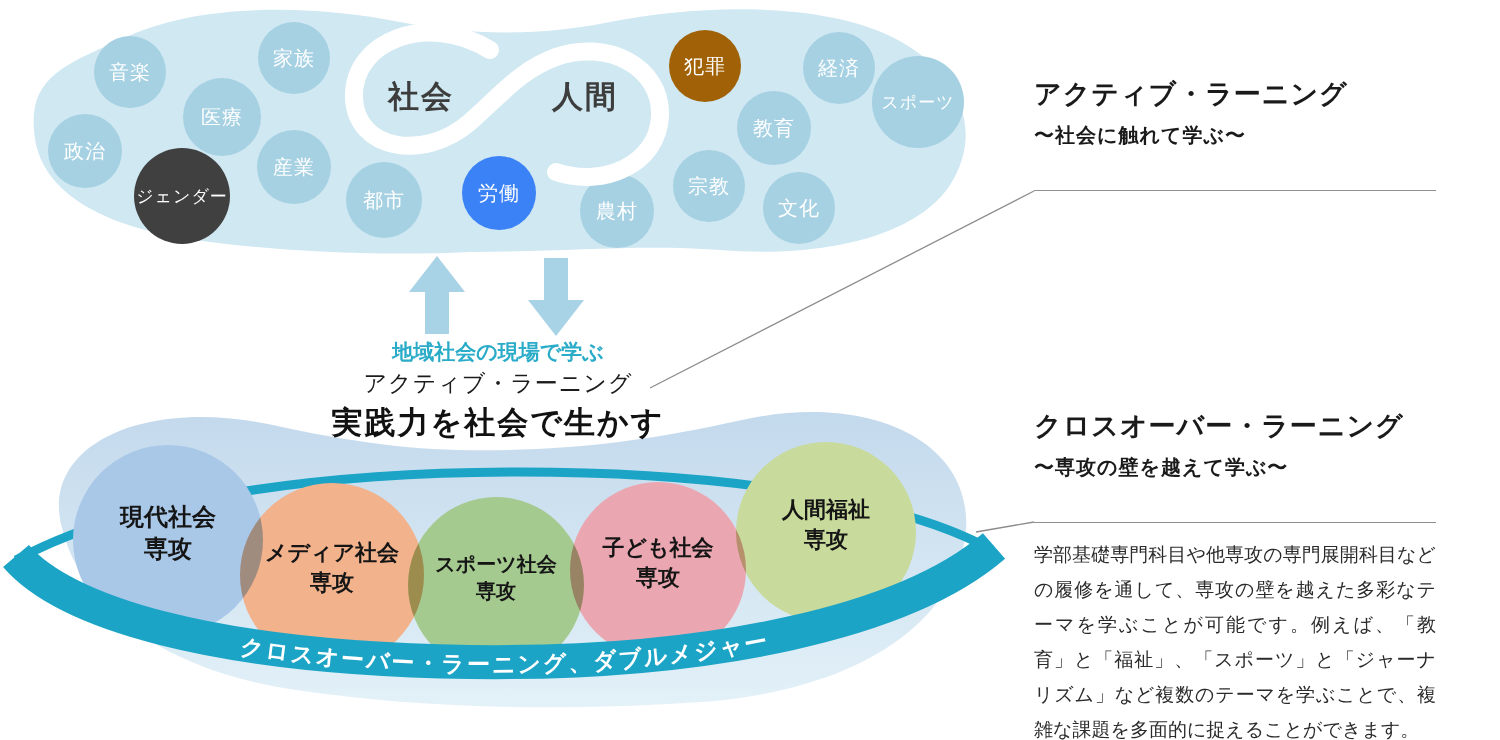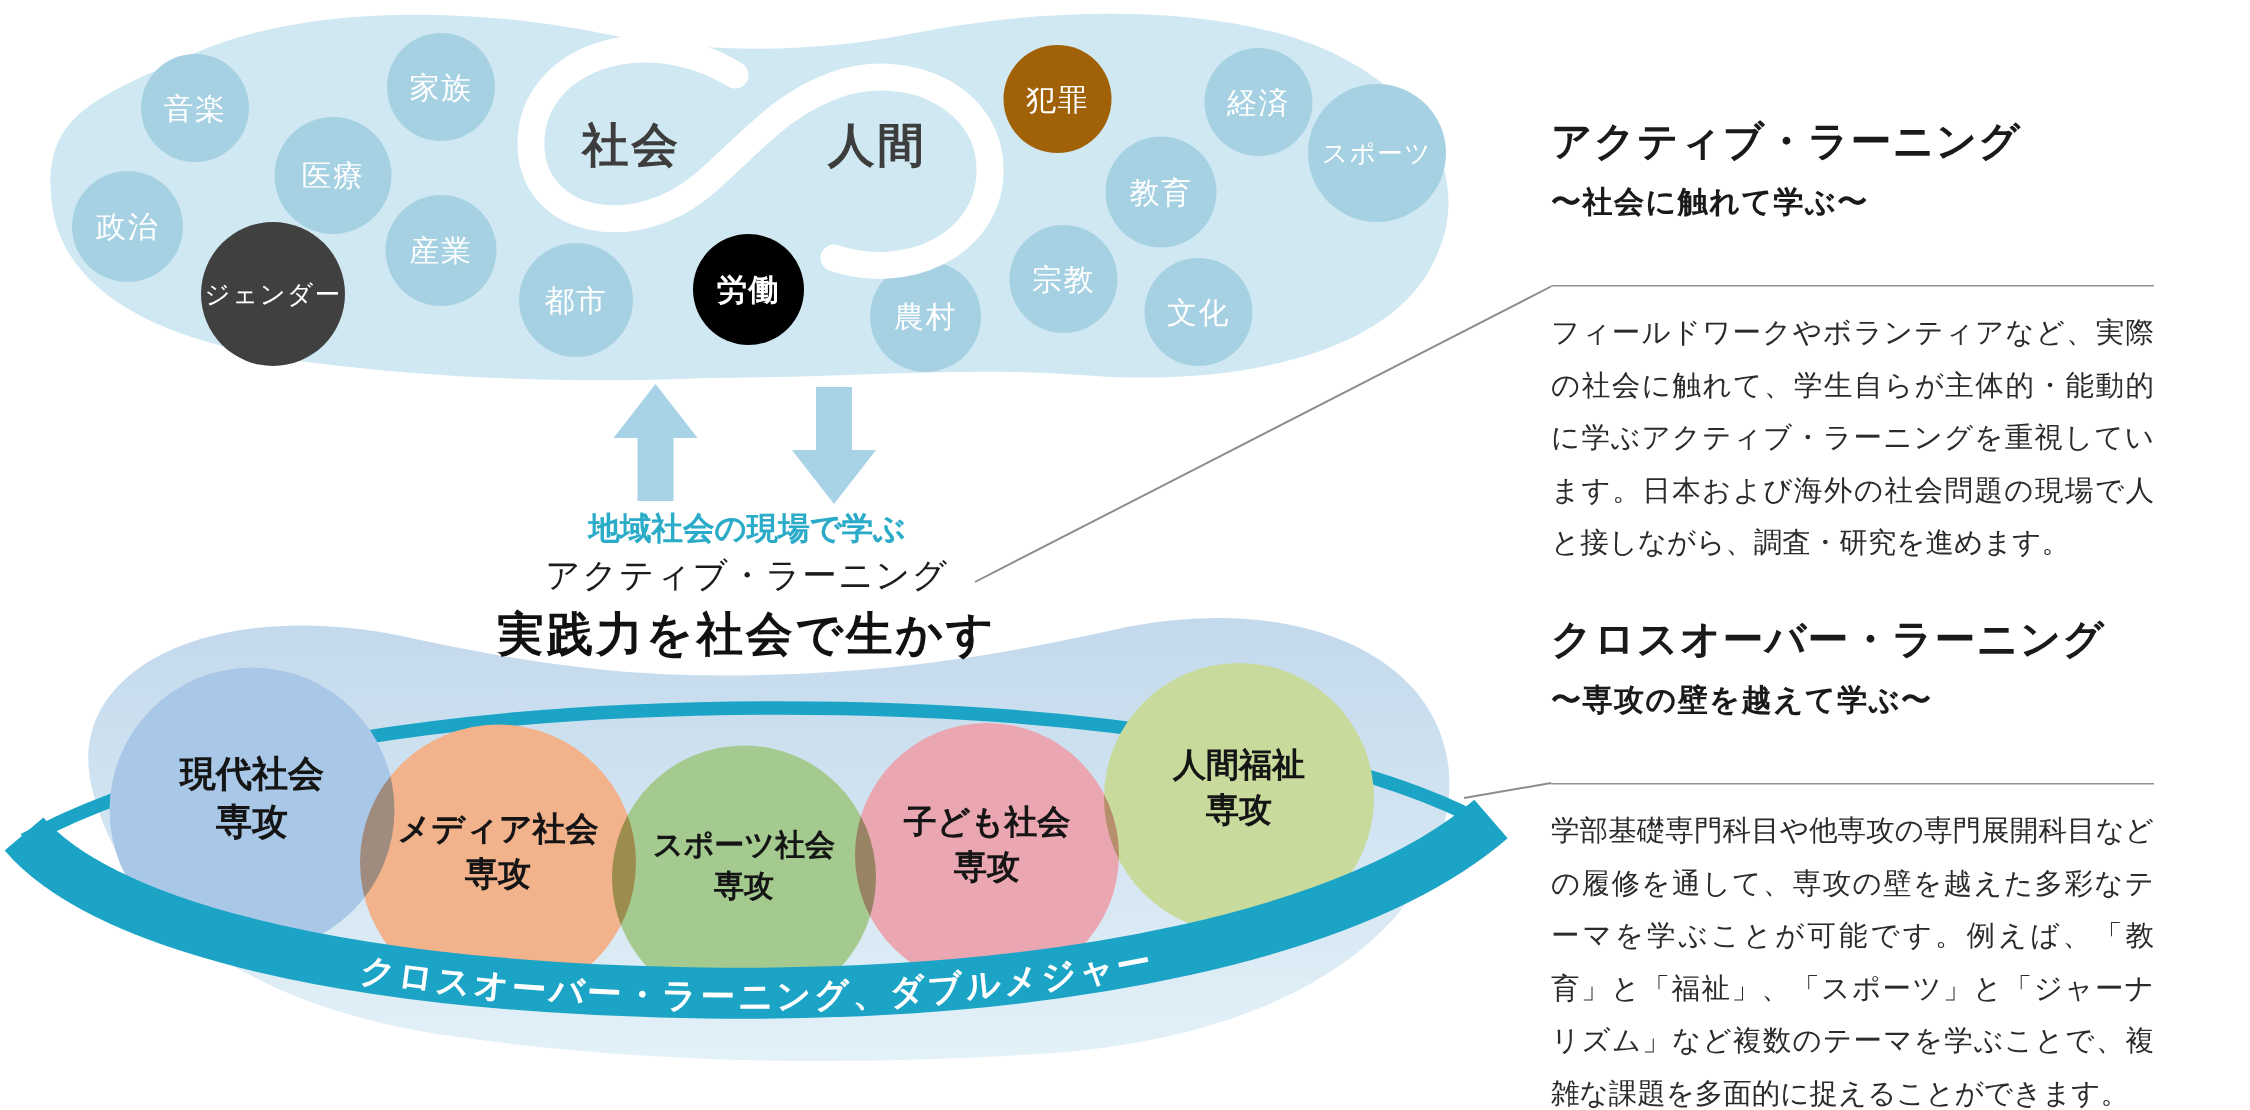--- a/index.html
+++ b/index.html
@@ -112,21 +112,21 @@
 
   <div class="layer elements">
 
     <div class="topic t0" style="background: rgb(166, 209, 227);">音楽</div>
     <div class="topic t1" style="background: rgb(166, 209, 227);">家族</div>
     <div class="topic t2" style="background: rgb(166, 209, 227);">医療</div>
     <div class="topic t3" style="background: rgb(166, 209, 227);">政治</div>
     <div class="topic t4" style="background: #404040;">ジェンダー</div>
     <div class="topic t5" style="background: rgb(166, 209, 227);">産業</div>
     <div class="topic t6" style="background: rgb(166, 209, 227);">都市</div>
-    <div class="topic t7" style="background: #000000; font-weight: bold;">労働</div>
+    <div class="topic t7" style="background: #3b82f6;">労働</div>
     <div class="topic t8" style="background: rgb(166, 209, 227);">農村</div>
     <div class="topic t9" style="background: #a16207;">犯罪</div>
     <div class="topic t10" style="background: rgb(166, 209, 227);">教育</div>
     <div class="topic t11" style="background: rgb(166, 209, 227);">宗教</div>
     <div class="topic t13" style="background: rgb(166, 209, 227);">スポーツ</div>
     <div class="topic t12" style="background: rgb(166, 209, 227);">経済</div>
     <div class="topic t15" style="background: rgb(166, 209, 227);">文化</div>
 
     <div class="center-label society">社会</div>
     <div class="center-label human">人間</div>
@@ -165,21 +165,20 @@
           <span>人間福祉</span>
           <span>専攻</span>
         </div>
       </div>
     </div>
 
     <section class="panel p1">
       <h2>アクティブ・ラーニング</h2>
       <div class="panel-sub">〜社会に触れて学ぶ〜</div>
       <div class="divider"></div>
-      <p class="panel-body">フィールドワークやボランティアなど、実際の社会に触れて、学生自らが主体的・能動的に学ぶアクティブ・ラーニングを重視しています。日本および海外の社会問題の現場で人と接しながら、調査・研究を進めます。</p>
     </section>
 
     <section class="panel p2">
       <h2>クロスオーバー・ラーニング</h2>
       <div class="panel-sub">〜専攻の壁を越えて学ぶ〜</div>
       <div class="divider"></div>
       <p class="panel-body">学部基礎専門科目や他専攻の専門展開科目などの履修を通して、専攻の壁を越えた多彩なテーマを学ぶことが可能です。例えば、「教育」と「福祉」、「スポーツ」と「ジャーナリズム」など複数のテーマを学ぶことで、複雑な課題を多面的に捉えることができます。</p>
     </section>
 
   </div>

